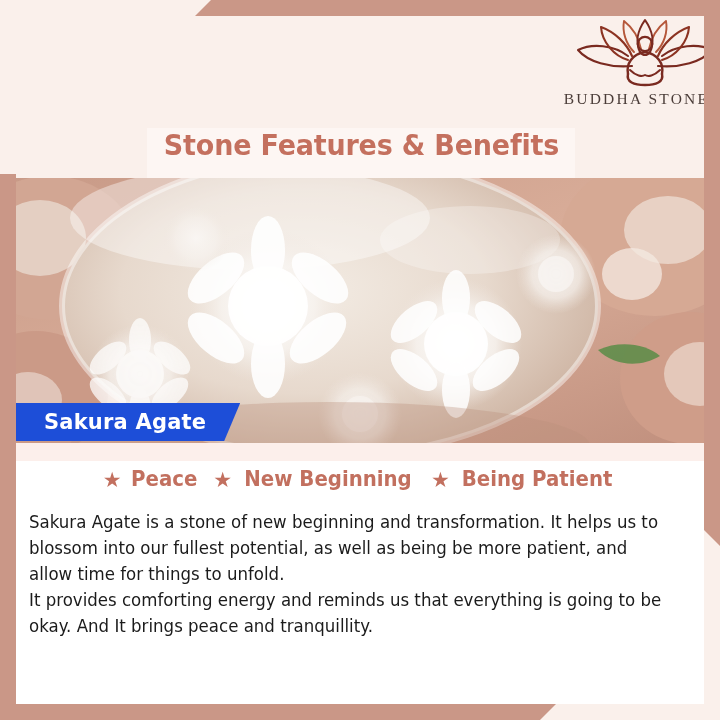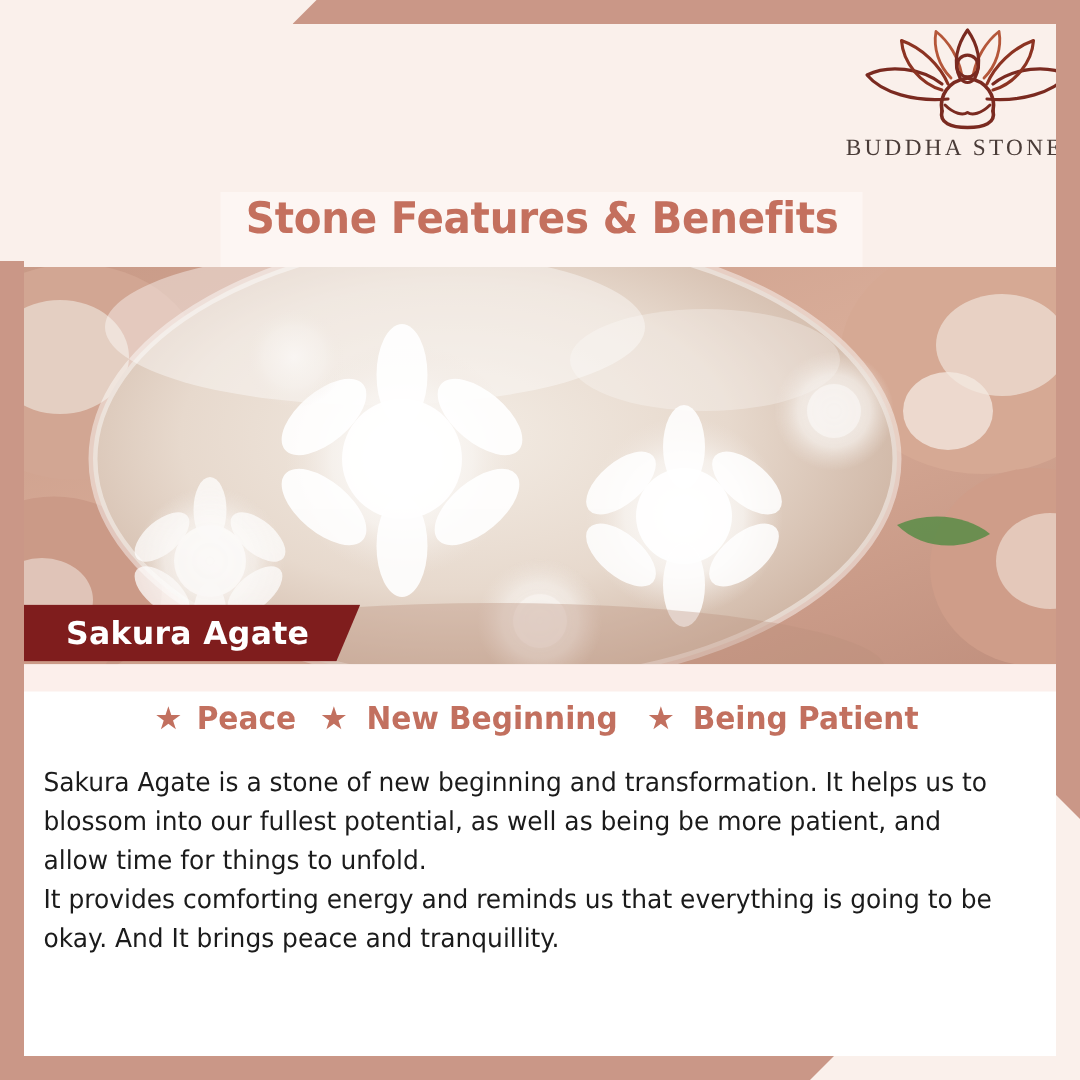--- a/index.html
+++ b/index.html
@@ -125,21 +125,21 @@
 
   
   .stone-badge {
     position: absolute;
     left: 16px;
     top: 403px;
     height: 38px;
     padding: 0 34px 0 28px;
     display: flex;
     align-items: center;
-    background: #7f1d1d;
+    background: #1d4ed8;
     clip-path: polygon(0 0, 100% 0, calc(100% - 16px) 100%, 0 100%);
     z-index: 4;
   }
   .stone-badge span {
     font-family: "DejaVu Sans", sans-serif;
     font-weight: 700;
     font-size: 21px;
     color: #ffffff;
     letter-spacing: 0.2px;
     white-space: nowrap;

